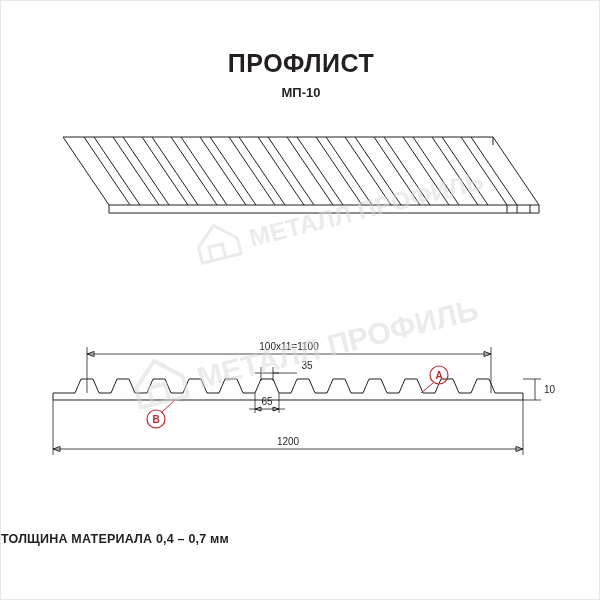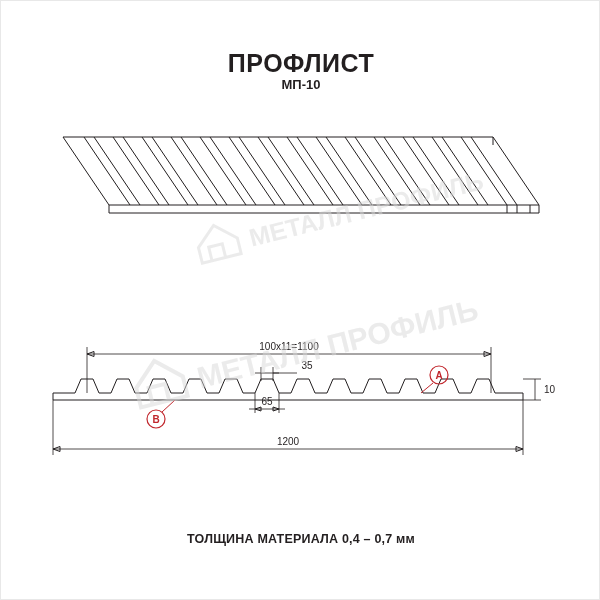--- a/index.html
+++ b/index.html
@@ -28,33 +28,33 @@
     top: 48px;
     left: 0;
     width: 600px;
     text-align: center;
     font-size: 25px;
     font-weight: bold;
     letter-spacing: 0.5px;
   }
   .subtitle {
     position: absolute;
-    top: 76px;
+    top: 84px;
     left: 0;
     width: 600px;
     text-align: center;
     font-size: 13px;
     font-weight: bold;
   }
   .footer {
     position: absolute;
     top: 531px;
     left: 0;
     width: 600px;
-    text-align: center;
+    text-align: left;
     font-size: 12.5px;
     font-weight: bold;
     letter-spacing: 0.2px;
   }
   .iso-wrap {
     position: absolute;
     top: 120px;
     left: 40px;
     width: 520px;
     height: 130px;

